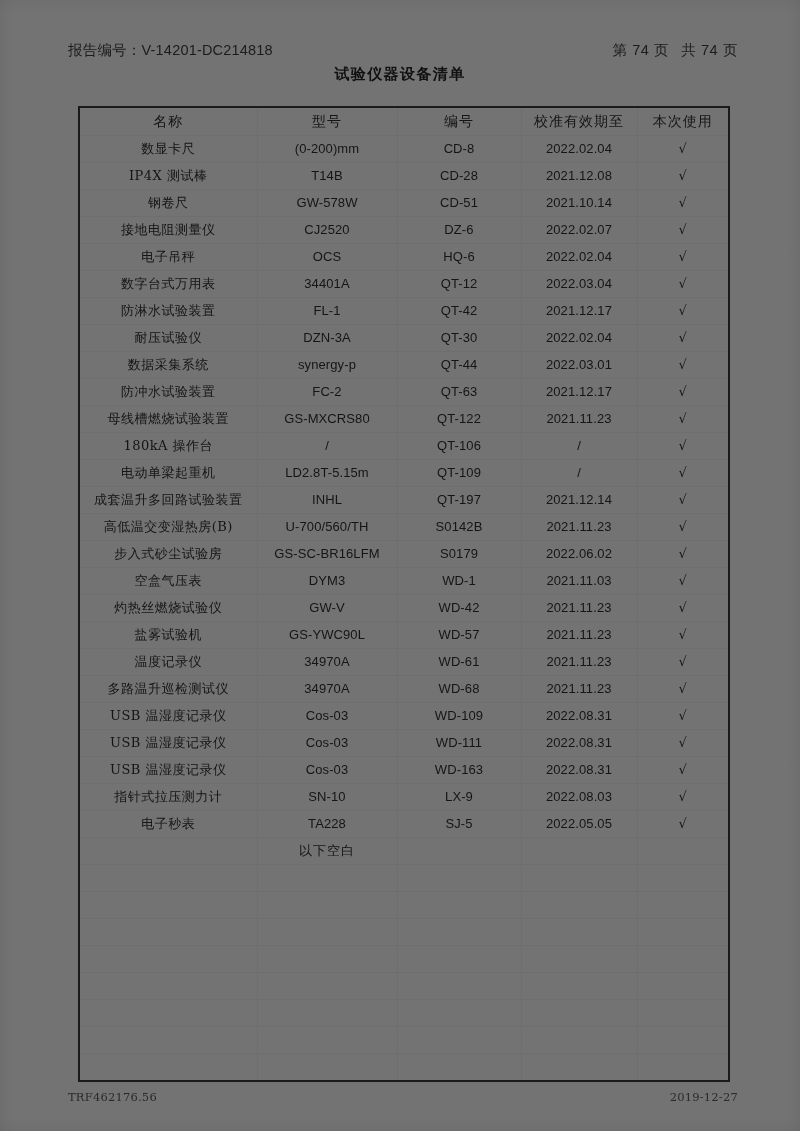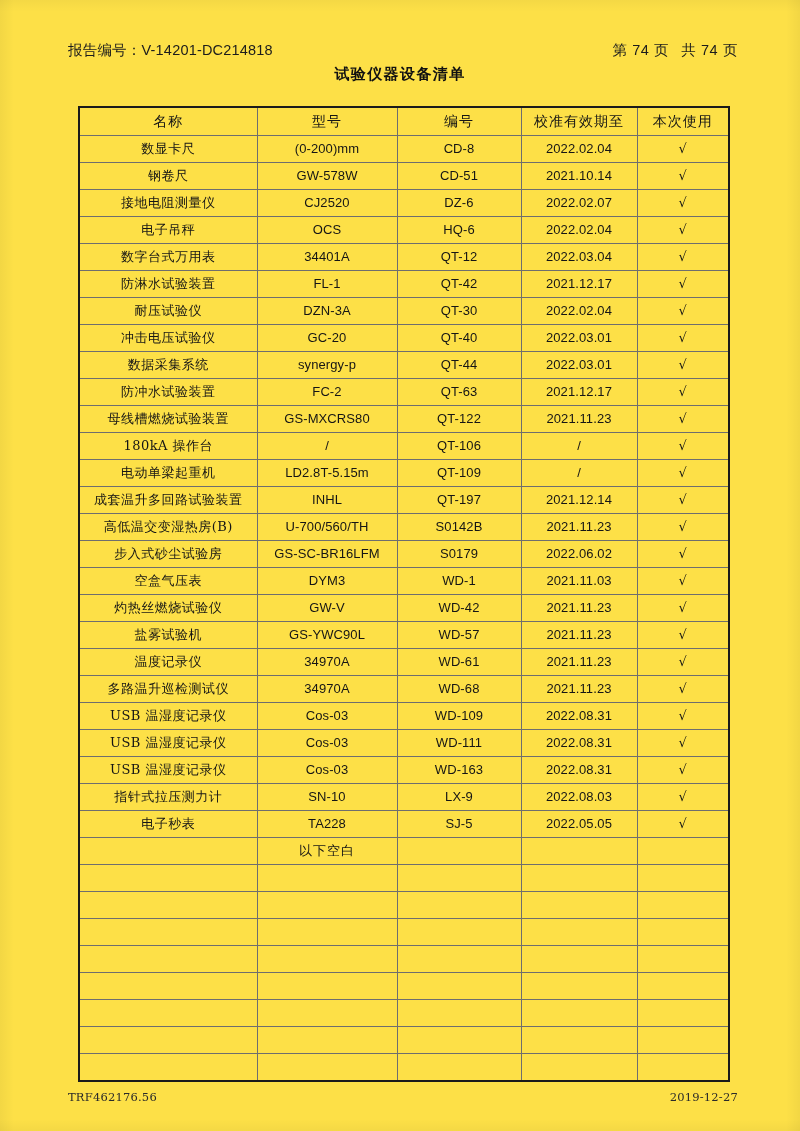--- a/index.html
+++ b/index.html
@@ -9,21 +9,21 @@
     background: #b8b8b8;
   }
   body {
     font-family: "Liberation Sans", "DejaVu Sans", sans-serif;
   }
   .page {
     position: relative;
     width: 800px;
     height: 1131px;
     margin: 0 auto;
-    background: #fde047;
+    background: #737373;
     box-sizing: border-box;
     overflow: hidden;
   }
   
   .page::before {
     content: "";
     position: absolute;
     inset: 0;
     pointer-events: none;
     background:
@@ -176,20 +176,27 @@
       </thead>
       <tbody id="equip-body">
           <tr>
             <td class="cjk">数显卡尺</td>
             <td class="latin">(0-200)mm</td>
             <td class="latin">CD-8</td>
             <td class="latin">2022.02.04</td>
             <td class="mark">√</td>
           </tr>
           <tr>
+            <td class="cjk">IP4X 测试棒</td>
+            <td class="latin">T14B</td>
+            <td class="latin">CD-28</td>
+            <td class="latin">2021.12.08</td>
+            <td class="mark">√</td>
+          </tr>
+          <tr>
             <td class="cjk">钢卷尺</td>
             <td class="latin">GW-578W</td>
             <td class="latin">CD-51</td>
             <td class="latin">2021.10.14</td>
             <td class="mark">√</td>
           </tr>
           <tr>
             <td class="cjk">接地电阻测量仪</td>
             <td class="latin">CJ2520</td>
             <td class="latin">DZ-6</td>
@@ -218,27 +225,20 @@
             <td class="mark">√</td>
           </tr>
           <tr>
             <td class="cjk">耐压试验仪</td>
             <td class="latin">DZN-3A</td>
             <td class="latin">QT-30</td>
             <td class="latin">2022.02.04</td>
             <td class="mark">√</td>
           </tr>
           <tr>
-            <td class="cjk">冲击电压试验仪</td>
-            <td class="latin">GC-20</td>
-            <td class="latin">QT-40</td>
-            <td class="latin">2022.03.01</td>
-            <td class="mark">√</td>
-          </tr>
-          <tr>
             <td class="cjk">数据采集系统</td>
             <td class="latin">synergy-p</td>
             <td class="latin">QT-44</td>
             <td class="latin">2022.03.01</td>
             <td class="mark">√</td>
           </tr>
           <tr>
             <td class="cjk">防冲水试验装置</td>
             <td class="latin">FC-2</td>
             <td class="latin">QT-63</td>

